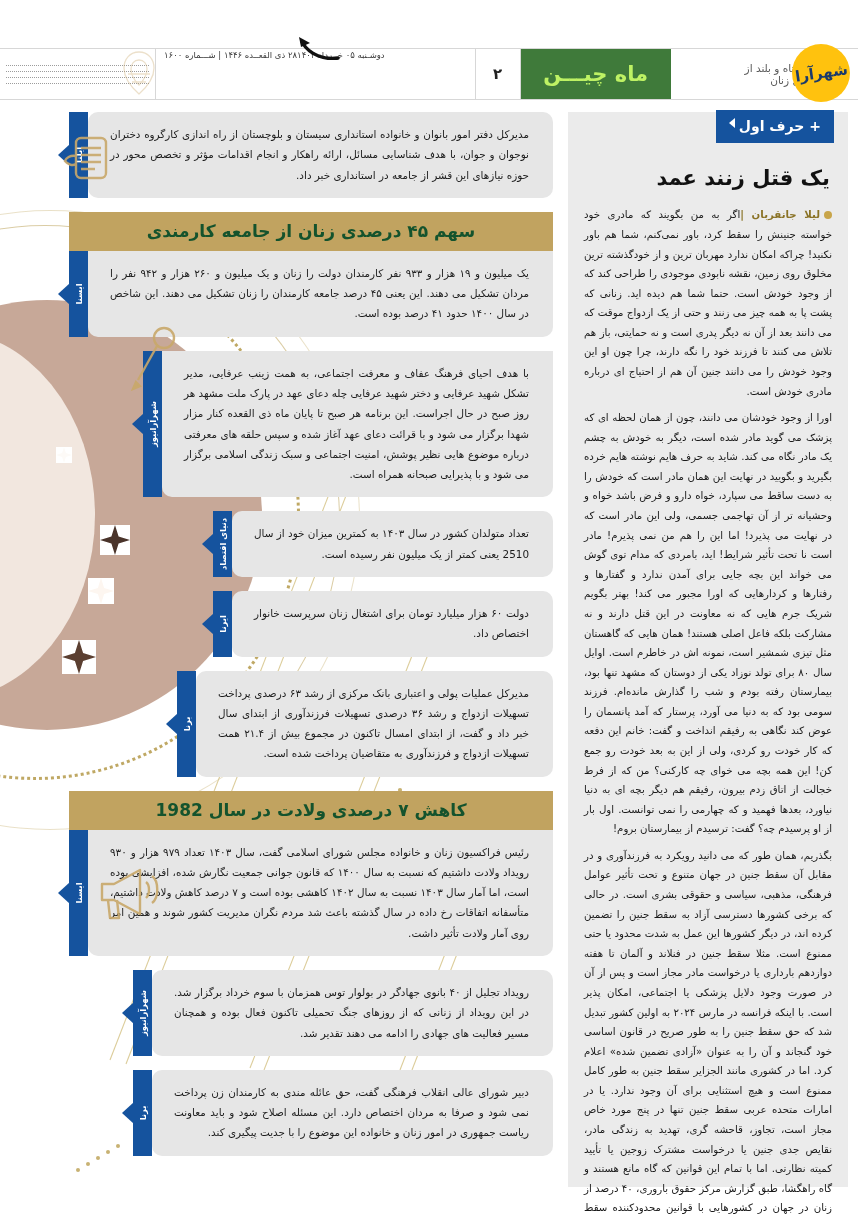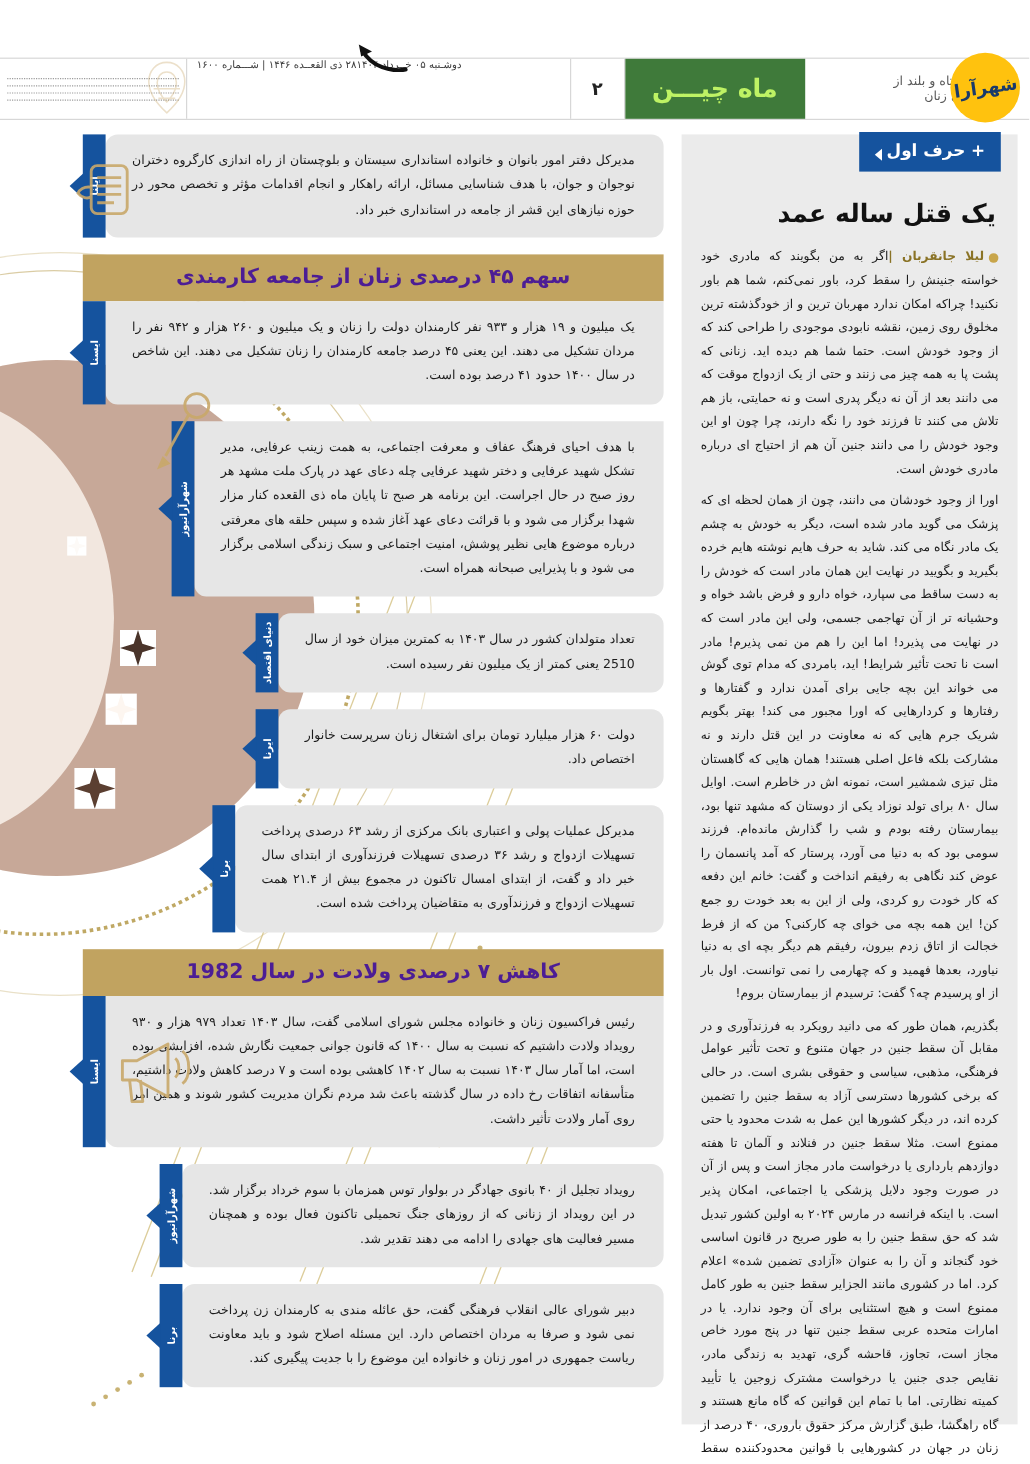--- a/index.html
+++ b/index.html
@@ -141,21 +141,21 @@
     position: absolute; right: 10px; top: 112px;
     width: 280px; height: 1075px;
     background: #ebebeb;
     padding: 44px 16px 14px 16px;
   }
   .harf-badge {
     position: absolute; right: 14px; top: -2px;
     background: #15539e; color: #fff;
     padding: 8px 13px 9px 13px;
     font-size: 14px; font-weight: bold;
-    display: flex; align-items: flex-end; gap: 4px;
+    display: flex; align-items: flex-start; gap: 4px;
   }
   .harf-badge .tick {
     width: 0; height: 0;
     border-top: 5px solid transparent;
     border-bottom: 5px solid transparent;
     border-right: 6px solid #fff;
   }
   .sb-title {
     font-size: 21px; font-weight: bold; color: #111;
     text-align: right; margin: 8px 2px 12px 2px; line-height: 1.4;
@@ -173,21 +173,21 @@
 
   
   .items {
     position: absolute; right: 305px; top: 112px;
     width: 528px;
   }
   .item { position: relative; margin-bottom: 14px; }
 
   .item-head {
     background: #c1a360;
-    color: #4c1d95;
+    color: #14532d;
     font-size: 17px; font-weight: bold;
     text-align: center;
     padding: 9px 26px 10px 26px;
     margin-left: 44px;
     margin-right: 0;
   }
   .item-head.w-narrow { margin-left: 118px; }
 
   .bubble-wrap { position: relative; display: flex; flex-direction: row; }
   .bubble {
@@ -428,21 +428,21 @@
       <path d="M58 24c4 3 4 12 0 16"></path>
       <path d="M64 18c7 5 7 22 0 27"></path>
     </g>
   </svg>
 
   <div class="sidebar">
     <div class="harf-badge">
       <span>+ حرف اول</span>
       <span class="tick"></span>
     </div>
-    <div class="sb-title">یک قتل ساله عمد</div>
+    <div class="sb-title">یک قتل زنند عمد</div>
     <div class="sb-body">
 
     <p><span class="byline-dot"></span><span class="byline">لیلا جانقربان |</span><span>اگر به من بگویند که مادری خود خواسته جنینش را سقط کرد، باور نمی‌کنم، شما هم باور نکنید! چراکه امکان ندارد مهربان ترین و از خودگذشته ترین مخلوق روی زمین، نقشه نابودی موجودی را طراحی کند که از وجود خودش است. حتما شما هم دیده اید. زنانی که پشت پا به همه چیز می زنند و حتی از یک ازدواج موقت که می دانند بعد از آن نه دیگر پدری است و نه حمایتی، باز هم تلاش می کنند تا فرزند خود را نگه دارند، چرا چون او این وجود خودش را می دانند جنین آن هم از احتیاج ای درباره مادری خودش است.</span></p>
         <p>اورا از وجود خودشان می دانند، چون از همان لحظه ای که پزشک می گوید مادر شده است، دیگر به خودش به چشم یک مادر نگاه می کند. شاید به حرف هایم نوشته هایم خرده بگیرید و بگویید در نهایت این همان مادر است که خودش را به دست ساقط می سپارد، خواه دارو و فرض باشد خواه و وحشیانه تر از آن تهاجمی جسمی، ولی این مادر است که در نهایت می پذیرد! اما این را هم من نمی پذیرم! مادر است نا تحت تأثیر شرایط! اید، بامردی که مدام توی گوش می خواند این بچه جایی برای آمدن ندارد و گفتارها و رفتارها و کردارهایی که اورا مجبور می کند! بهتر بگویم شریک جرم هایی که نه معاونت در این قتل دارند و نه مشارکت بلکه فاعل اصلی هستند! همان هایی که گاهستان مثل تیزی شمشیر است، نمونه اش در خاطرم است. اوایل سال ۸۰ برای تولد نوزاد یکی از دوستان که مشهد تنها بود، بیمارستان رفته بودم و شب را گذارش مانده‌ام. فرزند سومی بود که به دنیا می آورد، پرستار که آمد پانسمان را عوض کند نگاهی به رفیقم انداخت و گفت: خانم این دفعه که کار خودت رو کردی، ولی از این به بعد خودت رو جمع کن! این همه بچه می خوای چه کارکنی؟ من که از فرط خجالت از اتاق زدم بیرون، رفیقم هم دیگر بچه ای به دنیا نیاورد، بعدها فهمید و که چهارمی را نمی توانست. اول بار از او پرسیدم چه؟ گفت: ترسیدم از بیمارستان بروم!</p>
         <p>بگذریم، همان طور که می دانید رویکرد به فرزندآوری و در مقابل آن سقط جنین در جهان متنوع و تحت تأثیر عوامل فرهنگی، مذهبی، سیاسی و حقوقی بشری است. در حالی که برخی کشورها دسترسی آزاد به سقط جنین را تضمین کرده اند، در دیگر کشورها این عمل به شدت محدود یا حتی ممنوع است. مثلا سقط جنین در فنلاند و آلمان تا هفته دوازدهم بارداری یا درخواست مادر مجاز است و پس از آن در صورت وجود دلایل پزشکی یا اجتماعی، امکان پذیر است. با اینکه فرانسه در مارس ۲۰۲۴ به اولین کشور تبدیل شد که حق سقط جنین را به طور صریح در قانون اساسی خود گنجاند و آن را به عنوان «آزادی تضمین شده» اعلام کرد. اما در کشوری مانند الجزایر سقط جنین به طور کامل ممنوع است و هیچ استثنایی برای آن وجود ندارد. یا در امارات متحده عربی سقط جنین تنها در پنج مورد خاص مجاز است، تجاوز، قاحشه گری، تهدید به زندگی مادر، نقایص جدی جنین یا درخواست مشترک زوجین یا تأیید کمیته نظارتی. اما با تمام این قوانین که گاه مانع هستند و گاه راهگشا، طبق گزارش مرکز حقوق باروری، ۴۰ درصد از زنان در جهان در کشورهایی با قوانین محدودکننده سقط جنین زندگی می کنند و هر ساله، سازمان بهداشت جهانی تخمین می زند که ۳۹٬۰۰۰ زن به دلیل پیامدهای سقط جنین های غیرایمن جان خود را از دست می دهند.</p>
       </div>
   </div>
 
 </div>
 

